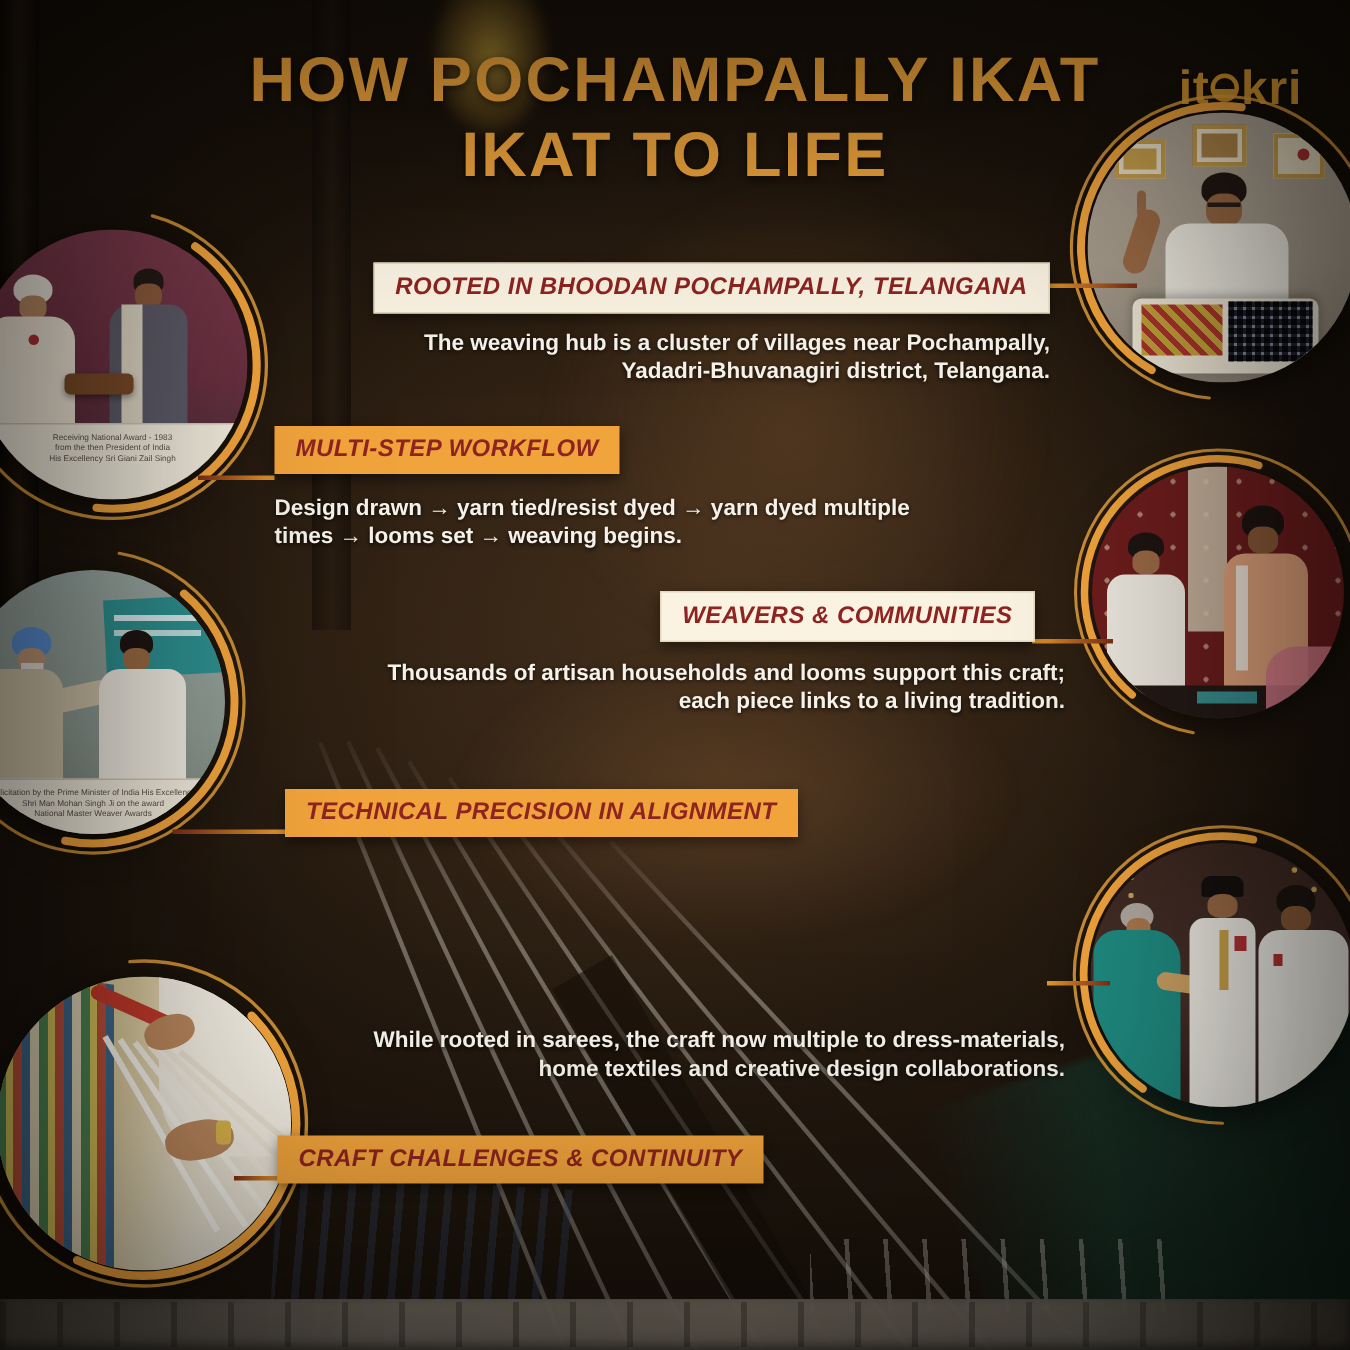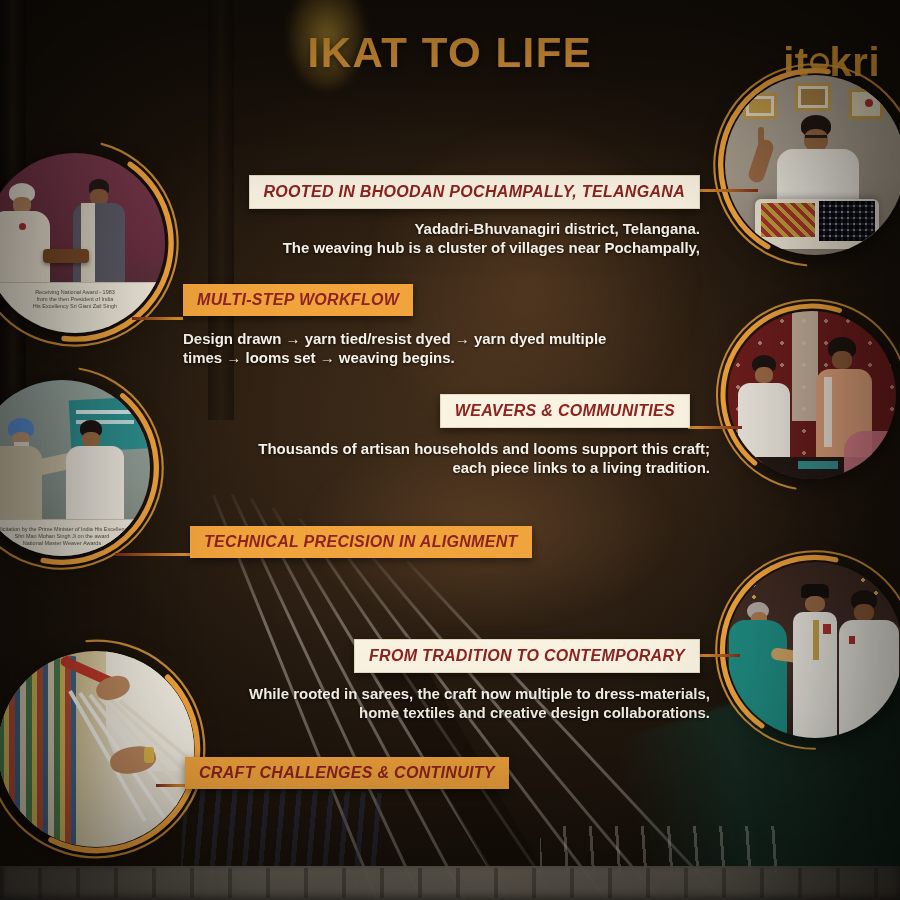--- a/index.html
+++ b/index.html
@@ -30,21 +30,21 @@
     background:repeating-linear-gradient(86deg,rgba(225,220,210,.35) 0 3px,rgba(0,0,0,0) 3px 26px);}
   .bg-beam{left:0;top:866px;width:900px;height:34px;
     background:linear-gradient(90deg,#4a443c,#7b7468 30%,#857c6e 55%,#6e675d 80%,#403a32);
     box-shadow:0 -3px 8px rgba(0,0,0,.5) inset;opacity:.95;}
   .bg-beam-marks{left:0;top:868px;width:900px;height:30px;
     background:repeating-linear-gradient(90deg,rgba(30,25,20,.35) 0 4px,rgba(0,0,0,0) 4px 38px);}
   .vignette{left:0;top:0;width:900px;height:900px;box-shadow:inset 0 0 180px 60px rgba(0,0,0,.55);}
   
   .title{left:0;top:28px;width:100%;text-align:center;color:#F0A53C;font-weight:800;
     font-size:42px;line-height:50px;letter-spacing:1.5px;text-shadow:0 2px 6px rgba(0,0,0,.55);}
-  .logo{right:20px;top:40px;color:#DB9B30;font-weight:800;font-size:40px;letter-spacing:.5px;
+  .logo{right:32px;top:40px;color:#DB9B30;font-weight:800;font-size:32px;letter-spacing:.5px;
     display:flex;align-items:center;text-shadow:0 1px 3px rgba(0,0,0,.5);}
   .logo-o{display:inline-block;width:19px;height:19px;border:3.5px solid #DB9B30;border-radius:50%;
     margin:0 1px;box-sizing:border-box;background:linear-gradient(to top,#DB9B30 42%,rgba(0,0,0,0) 42%);}
   
   .pc{border-radius:50%;overflow:hidden;box-shadow:0 6px 24px rgba(0,0,0,.6);}
   .pc .abs{position:absolute;}
   .ring{pointer-events:none;}
   .caption-strip{left:0;right:0;bottom:0;background:#f2ecdd;color:#5a5248;text-align:center;
     font-size:5.5px;line-height:7px;padding-top:6px;border-top:1px solid #cfc6b2;}
   .caption-strip div{white-space:nowrap;}
@@ -80,20 +80,21 @@
   <div class="abs thread" style="left:520px;top:490px;height:490px;transform:rotate(-40deg);"></div>
   <div class="abs thread" style="left:566px;top:498px;height:470px;transform:rotate(-43deg);"></div>
   <div class="abs bg-dark-bar" style="left:470px;top:620px;width:46px;height:420px;transform:rotate(-30deg);"></div>
   <div class="abs bg-teal-fabric"></div>
   <div class="abs bg-blue-threads"></div>
   <div class="abs bg-white-threads"></div>
   <div class="abs bg-beam"></div>
   <div class="abs bg-beam-marks"></div>
 
   <div class="abs title">
+    <div>HOW POCHAMPALLY IKAT</div>
     <div>IKAT TO LIFE</div>
   </div>
 
   <div class="abs logo">
     <span>it</span>
       <span class="logo-o"></span>
       <span>kri</span>
   </div>
 
   <div class="abs pc" style="left:-15px;top:153px;width:180px;height:180px;">
@@ -222,43 +223,42 @@
     <div class="abs" style="left:122px;top:74px;width:6px;height:8px;background:#b03232;"></div>
   </div>
   <svg class="abs ring" style="left:711px;top:546px;width:208px;height:208px;" viewBox="0 0 200 200">
     <circle cx="100" cy="100" r="95" fill="none" stroke="#E9A33B" stroke-width="2" stroke-dasharray="430 170" stroke-linecap="round" transform="rotate(90 100 100)" opacity=".85"></circle>
     <circle cx="100" cy="100" r="89" fill="none" stroke="#F2A43C" stroke-width="5" stroke-dasharray="245 355" stroke-linecap="round" transform="rotate(125 100 100)"></circle>
   </svg>
 
   <div class="abs connector" style="left:698px;top:189px;width:60px;"></div>
   <div class="abs hdr cream" style="right:200px;top:175px;">ROOTED IN BHOODAN POCHAMPALLY, TELANGANA</div>
   <div class="abs body-text t-right" style="right:200px;top:219px;">
+    <div>The weaving hub is a cluster of villages near Pochampally,</div>
     <div>Yadadri-Bhuvanagiri district, Telangana.</div>
-    <div>The weaving hub is a cluster of villages near Pochampally,</div>
   </div>
 
   <div class="abs connector rev" style="left:132px;top:317px;width:51px;"></div>
   <div class="abs hdr orange" style="left:183px;top:284px;">MULTI-STEP WORKFLOW</div>
   <div class="abs body-text" style="left:183px;top:329px;">
     <div>Design drawn → yarn tied/resist dyed → yarn dyed multiple</div>
     <div>times → looms set → weaving begins.</div>
   </div>
 
   <div class="abs connector" style="left:688px;top:426px;width:54px;"></div>
   <div class="abs hdr cream" style="right:210px;top:394px;">WEAVERS &amp; COMMUNITIES</div>
   <div class="abs body-text t-right" style="right:190px;top:439px;">
     <div>Thousands of artisan households and looms support this craft;</div>
     <div>each piece links to a living tradition.</div>
   </div>
 
   <div class="abs connector rev" style="left:115px;top:553px;width:75px;"></div>
   <div class="abs hdr orange" style="left:190px;top:526px;">TECHNICAL PRECISION IN ALIGNMENT</div>
 
   <div class="abs connector" style="left:698px;top:654px;width:42px;"></div>
-  <div class="abs hdr cream" style="right:200px;top:639px;">FROM TRADITION TO CONTEMPORARY</div>
   <div class="abs body-text t-right" style="right:190px;top:684px;">
     <div>While rooted in sarees, the craft now multiple to dress-materials,</div>
     <div>home textiles and creative design collaborations.</div>
   </div>
 
   <div class="abs connector rev" style="left:156px;top:784px;width:29px;"></div>
   <div class="abs hdr orange" style="left:185px;top:757px;">CRAFT CHALLENGES &amp; CONTINUITY</div>
 
   <div class="abs vignette"></div>
 </div>

